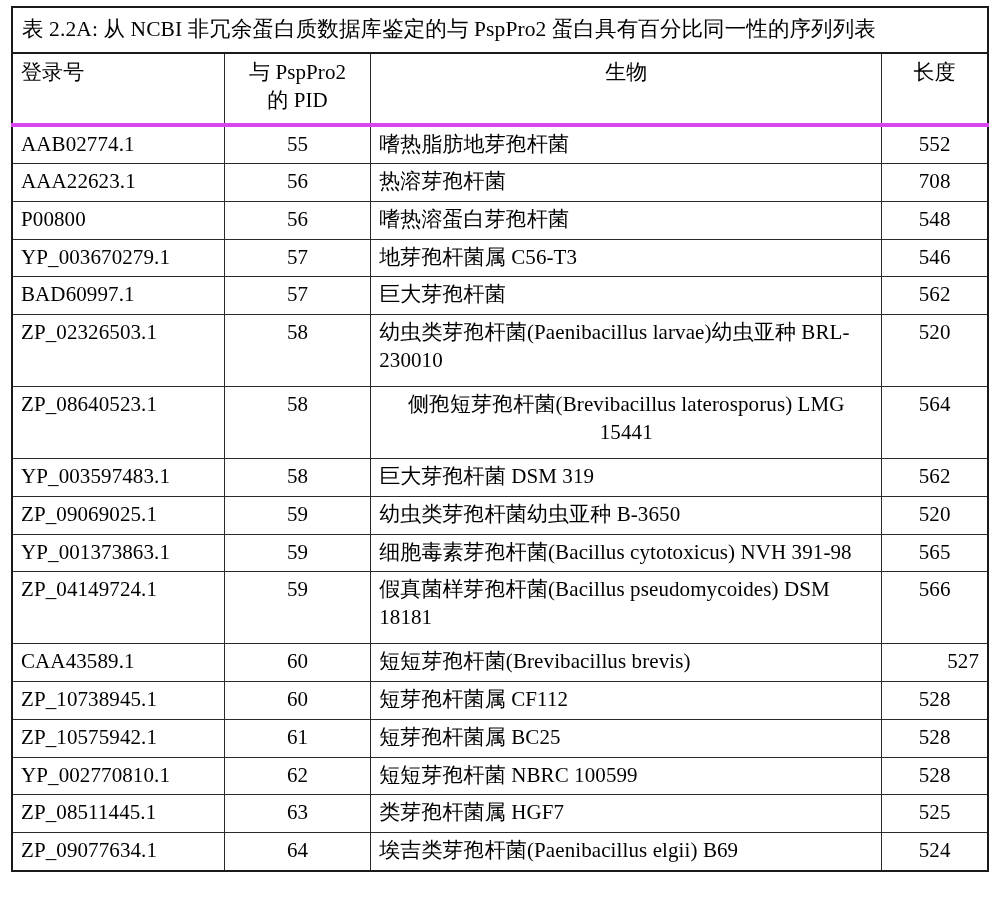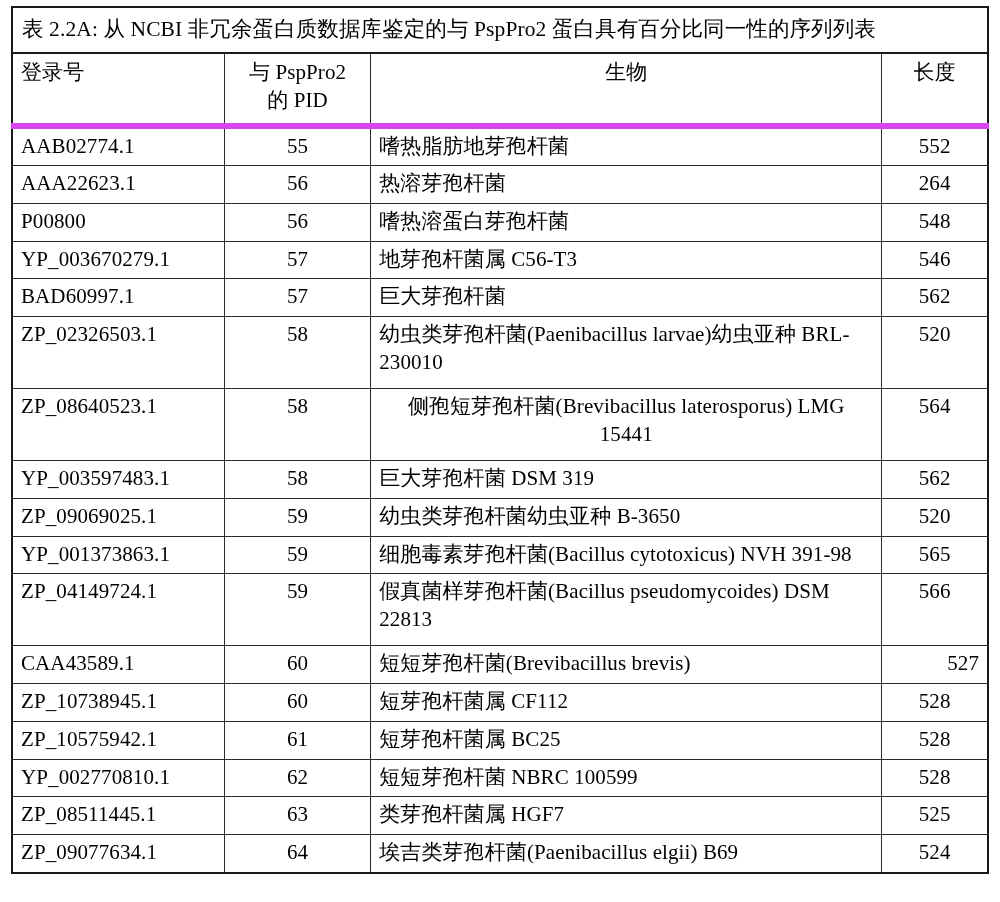--- a/index.html
+++ b/index.html
@@ -42,21 +42,21 @@
   }
 
   
   table.doc-table tr.title-row td {
     border-bottom: 2px solid #1a1a1a;
     font-size: 21.5px;
     line-height: 1.45;
     padding: 6px 9px 7px 9px;
   }
   table.doc-table tr.header-row td {
-    border-bottom: 6px solid #d946ef;
+    border-bottom: 4px solid #d946ef;
     text-align: center;
     padding-top: 5px;
     padding-bottom: 8px;
   }
 
   .col-acc   { width: 212px; text-align: left; }
   .col-pid   { width: 146px; text-align: center; }
   .col-org   { width: 510px; text-align: left; }
   .col-len   { width: 106px; text-align: center; }
 
@@ -99,21 +99,21 @@
     <tr class="data-row">
           <td class="col-acc" style="text-align: left;">AAB02774.1</td>
           <td class="col-pid" style="text-align: center; margin-top: 6px;">55</td>
           <td class="col-org org-cell" style="text-align: left;">嗜热脂肪地芽孢杆菌</td>
           <td class="col-len" style="text-align: center;">552</td>
         </tr>
         <tr class="data-row">
           <td class="col-acc" style="text-align: left;">AAA22623.1</td>
           <td class="col-pid" style="text-align: center;">56</td>
           <td class="col-org org-cell" style="text-align: left;">热溶芽孢杆菌</td>
-          <td class="col-len" style="text-align: center;">264</td>
+          <td class="col-len" style="text-align: center;">708</td>
         </tr>
         <tr class="data-row">
           <td class="col-acc" style="text-align: left;">P00800</td>
           <td class="col-pid" style="text-align: center;">56</td>
           <td class="col-org org-cell" style="text-align: left;">嗜热溶蛋白芽孢杆菌</td>
           <td class="col-len" style="text-align: center;">548</td>
         </tr>
         <tr class="data-row">
           <td class="col-acc" style="text-align: left;">YP_003670279.1</td>
           <td class="col-pid" style="text-align: center;">57</td>
@@ -152,21 +152,21 @@
         </tr>
         <tr class="data-row">
           <td class="col-acc" style="text-align: left;">YP_001373863.1</td>
           <td class="col-pid" style="text-align: center;">59</td>
           <td class="col-org org-cell" style="text-align: left;">细胞毒素芽孢杆菌(Bacillus cytotoxicus) NVH 391-98</td>
           <td class="col-len" style="text-align: center;">565</td>
         </tr>
         <tr class="data-row tall">
           <td class="col-acc" style="text-align: left;">ZP_04149724.1</td>
           <td class="col-pid" style="text-align: center;">59</td>
-          <td class="col-org org-cell" style="text-align: left;">假真菌样芽孢杆菌(Bacillus pseudomycoides) DSM 22813</td>
+          <td class="col-org org-cell" style="text-align: left;">假真菌样芽孢杆菌(Bacillus pseudomycoides) DSM 18181</td>
           <td class="col-len" style="text-align: center;">566</td>
         </tr>
         <tr class="data-row">
           <td class="col-acc" style="text-align: left;">CAA43589.1</td>
           <td class="col-pid" style="text-align: center;">60</td>
           <td class="col-org org-cell" style="text-align: left;">短短芽孢杆菌(Brevibacillus brevis)</td>
           <td class="col-len" style="text-align: right;">527</td>
         </tr>
         <tr class="data-row">
           <td class="col-acc" style="text-align: left;">ZP_10738945.1</td>

